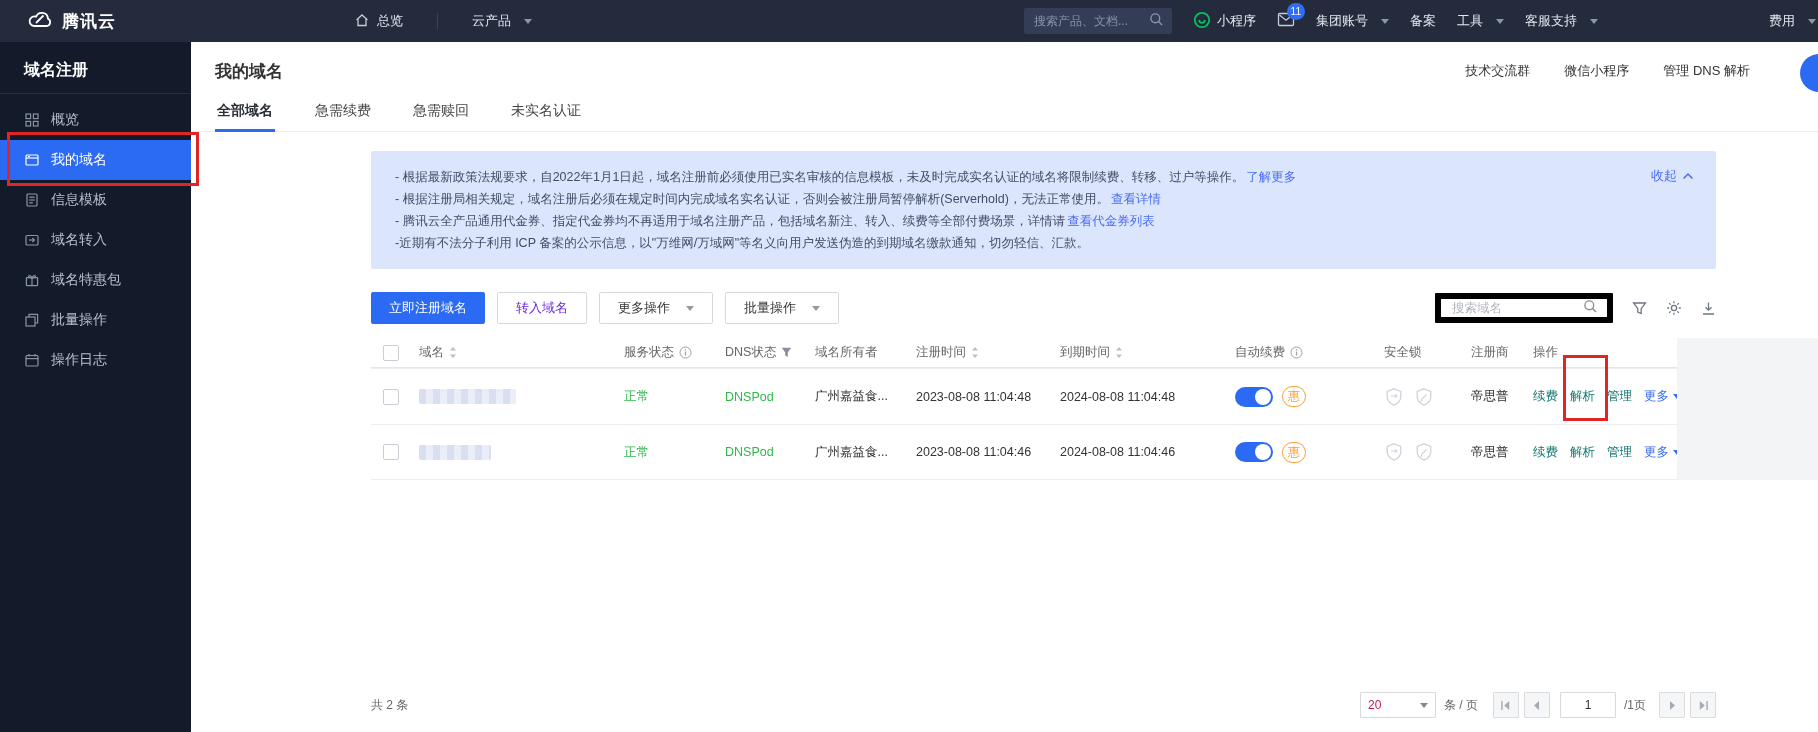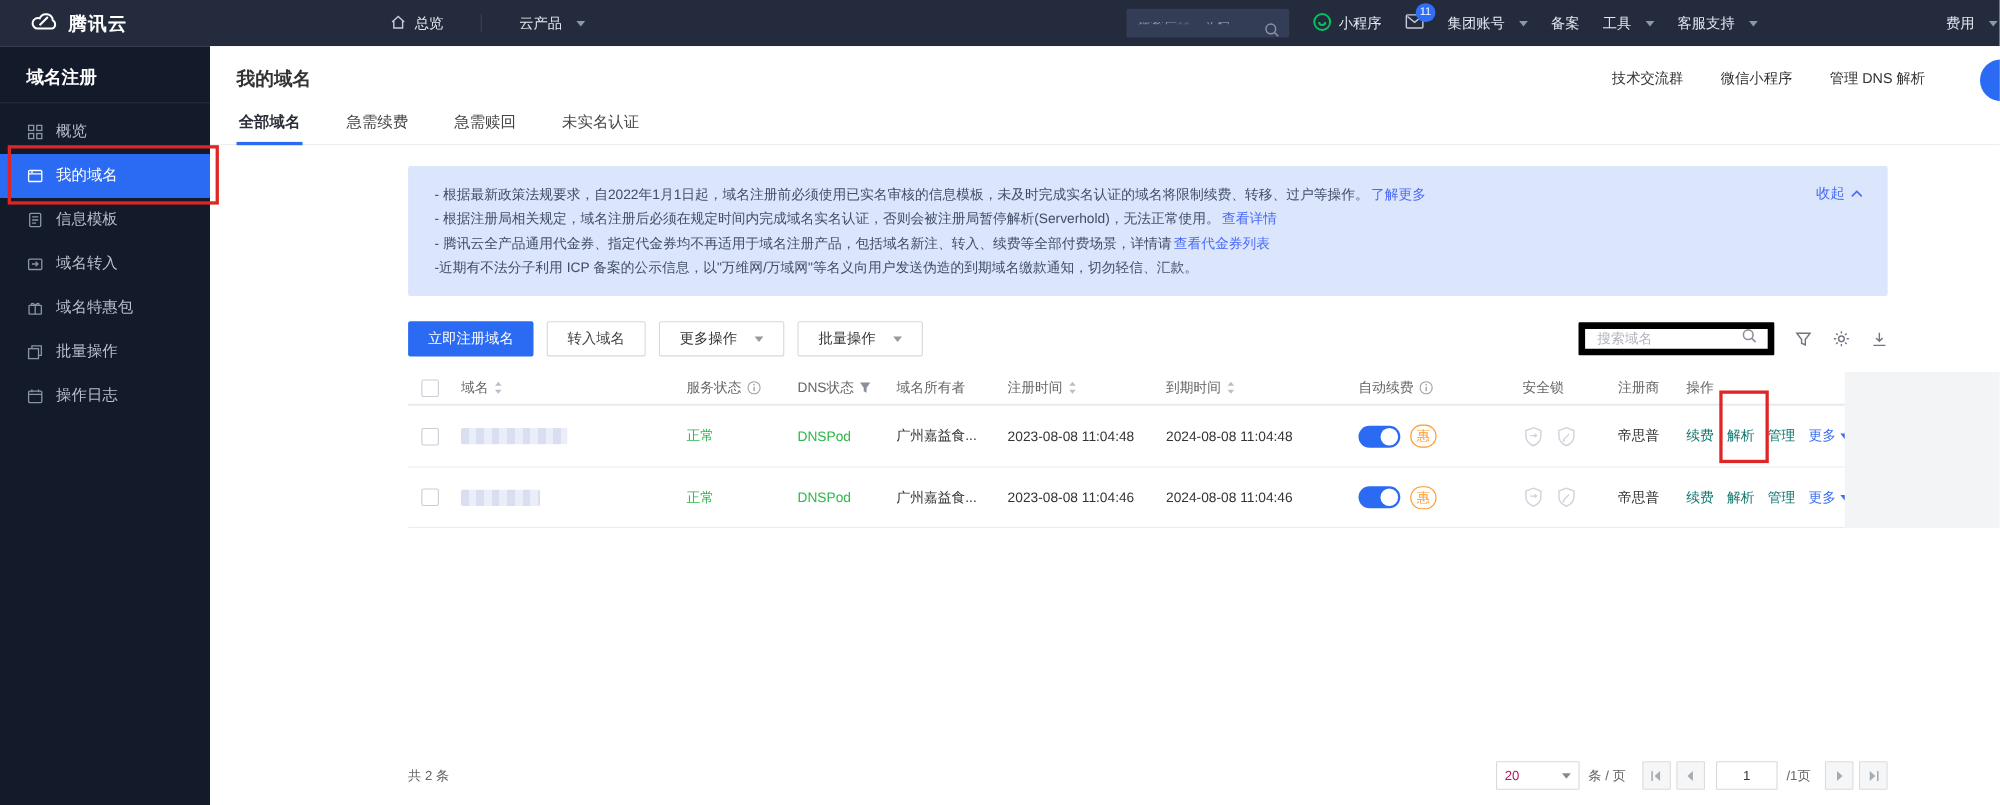--- a/index.html
+++ b/index.html
@@ -11,21 +11,21 @@
   
   .topbar { height:42px; background:#232b3d; display:flex; align-items:center; color:#dfe3ec; font-size:13px; }
   .brand { display:flex; align-items:center; gap:8px; padding-left:26px; }
   .brand-name { font-size:17px; font-weight:bold; color:#fff; letter-spacing:1px; }
   .tb-nav { display:flex; align-items:center; margin-left:238px; gap:0; }
   .tb-item { display:flex; align-items:center; gap:7px; cursor:pointer; color:#e3e7f0; }
   .tb-sep { width:1px; height:16px; background:#3c4458; margin:0 34px; }
   .caret { display:inline-block; width:0; height:0; border-left:4px solid transparent; border-right:4px solid transparent; border-top:5px solid currentColor; margin-left:6px; vertical-align:middle; }
   .tb-caret { color:#8e96ab; }
   .topbar-right { margin-left:auto; display:flex; align-items:center; gap:21px; padding-right:2px; }
-  .tb-search { width:148px; height:26px; background:#333d55; border-radius:2px; display:flex; padding:12px 8px; }
+  .tb-search { width:148px; height:26px; background:#333d55; border-radius:2px; display:flex; align-items:center; padding:12px 8px; }
   .tb-search input { flex:1; min-width:0; background:transparent; border:0; outline:none; color:#c7cdda; font-size:12px; }
   .tb-search input::placeholder { color:#8a93a8; }
   .mail-wrap { position:relative; display:flex; }
   .mail-badge { position:absolute; top:-9px; right:-10px; min-width:17px; height:17px; border-radius:9px; background:#2f6ef5; color:#fff; font-size:10px; display:flex; align-items:center; justify-content:center; padding:0 4px; }
   .mp { display:flex; align-items:center; gap:6px; }
   .billing { margin-left:150px; display:flex; align-items:center; }
   
   .sidebar { position:absolute; left:0; top:42px; width:191px; bottom:0; background:#131a2a; color:#b9bfcb; }
   .sb-title { padding:18px 0 12px 24px; font-size:16px; font-weight:bold; color:#fff; }
   .sb-divider { height:1px; background:#27303f; margin-bottom:6px; }
@@ -46,21 +46,21 @@
   .content { margin:19px 0 0 180px; width:1345px; }
   
   .notice { background:#dbe5fb; border-radius:2px; padding:15px 110px 15px 24px; position:relative; color:#414d68; font-size:12.5px; }
   .notice-line { line-height:22px; white-space:nowrap; }
   .notice-link { color:#4a6cf5; cursor:pointer; margin-left:2px; }
   .notice-collapse { position:absolute; right:22px; top:16px; color:#4a6cf5; font-size:13px; cursor:pointer; display:flex; align-items:center; gap:5px; }
   
   .toolbar { margin-top:23px; display:flex; align-items:center; }
   .btn { height:32px; padding:0 18px; display:inline-flex; align-items:center; border-radius:2px; margin-right:12px; font-size:13px; cursor:pointer; }
   .btn-primary { background:#2b6bf3; color:#fff; }
-  .btn-plain { background:#fff; border:1px solid #d8d8d8; color:#404040; }
+  .btn-plain { background:#fff; border:1px solid #d8d8d8; color:#6d28d9; }
   .btn-default { background:#fff; border:1px solid #d8d8d8; color:#333; }
   .btn-default .caret, .btn-plain .caret { color:#999; margin-left:16px; }
   .toolbar-right { margin-left:auto; display:flex; align-items:center; gap:19px; }
   .search-domain { width:178px; height:30px; border:6px solid #000000; border-radius:1px; display:flex; align-items:center; padding:0 9px; background:#fff; }
   .search-domain input { flex:1; min-width:0; border:0; outline:none; font-size:12.5px; color:#333; }
   .search-domain input::placeholder { color:#b0b4bb; }
   .tool-icon { display:flex; align-items:center; cursor:pointer; color:#6f7680; }
   
   .table { margin-top:14px; width:1306px; font-size:12.5px; }
   .thead { display:flex; align-items:center; height:30px; color:#666; }

